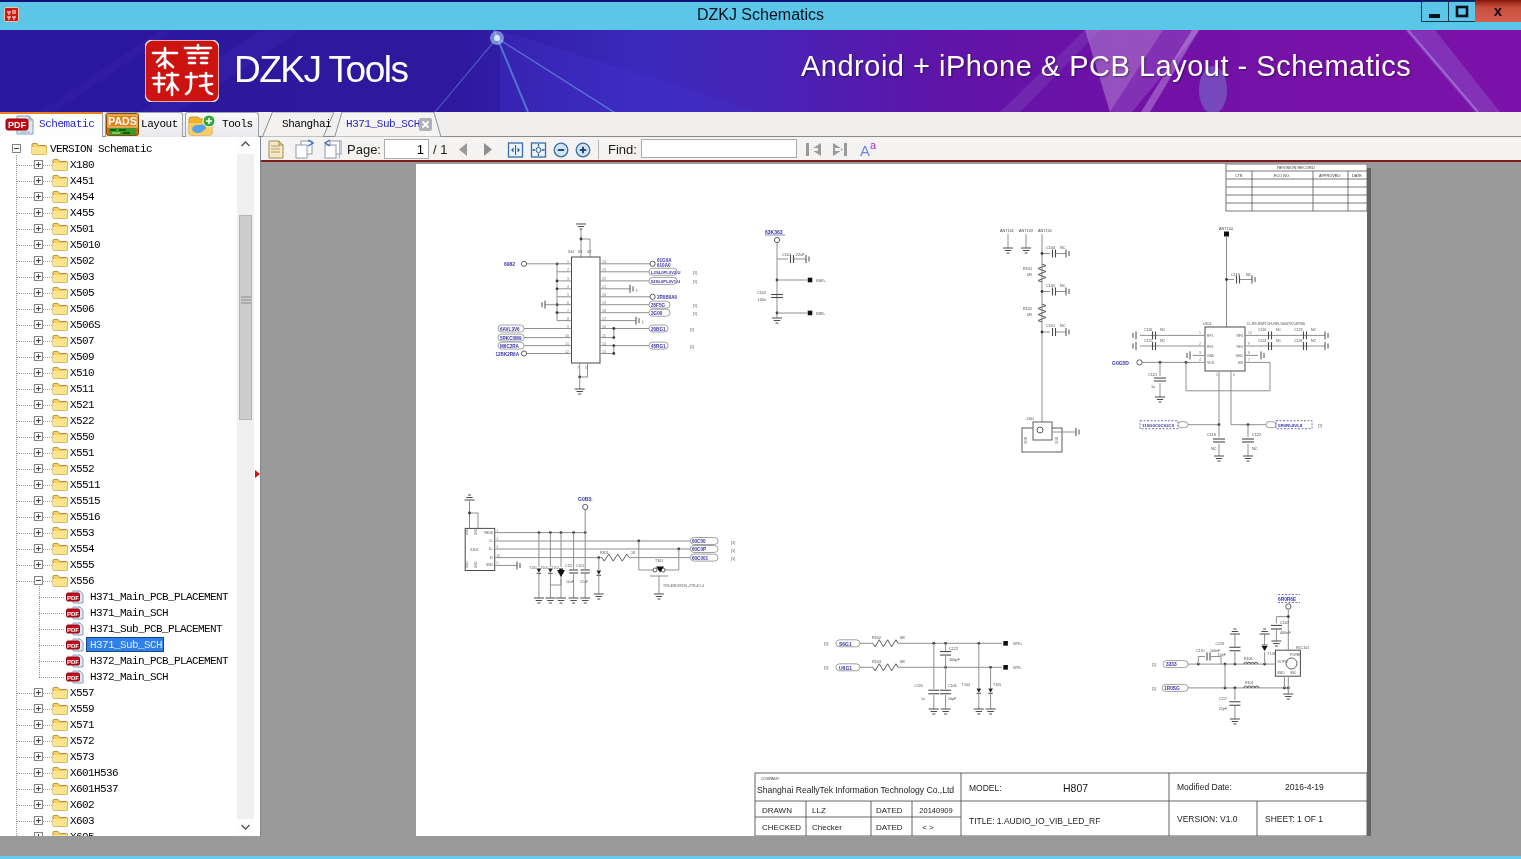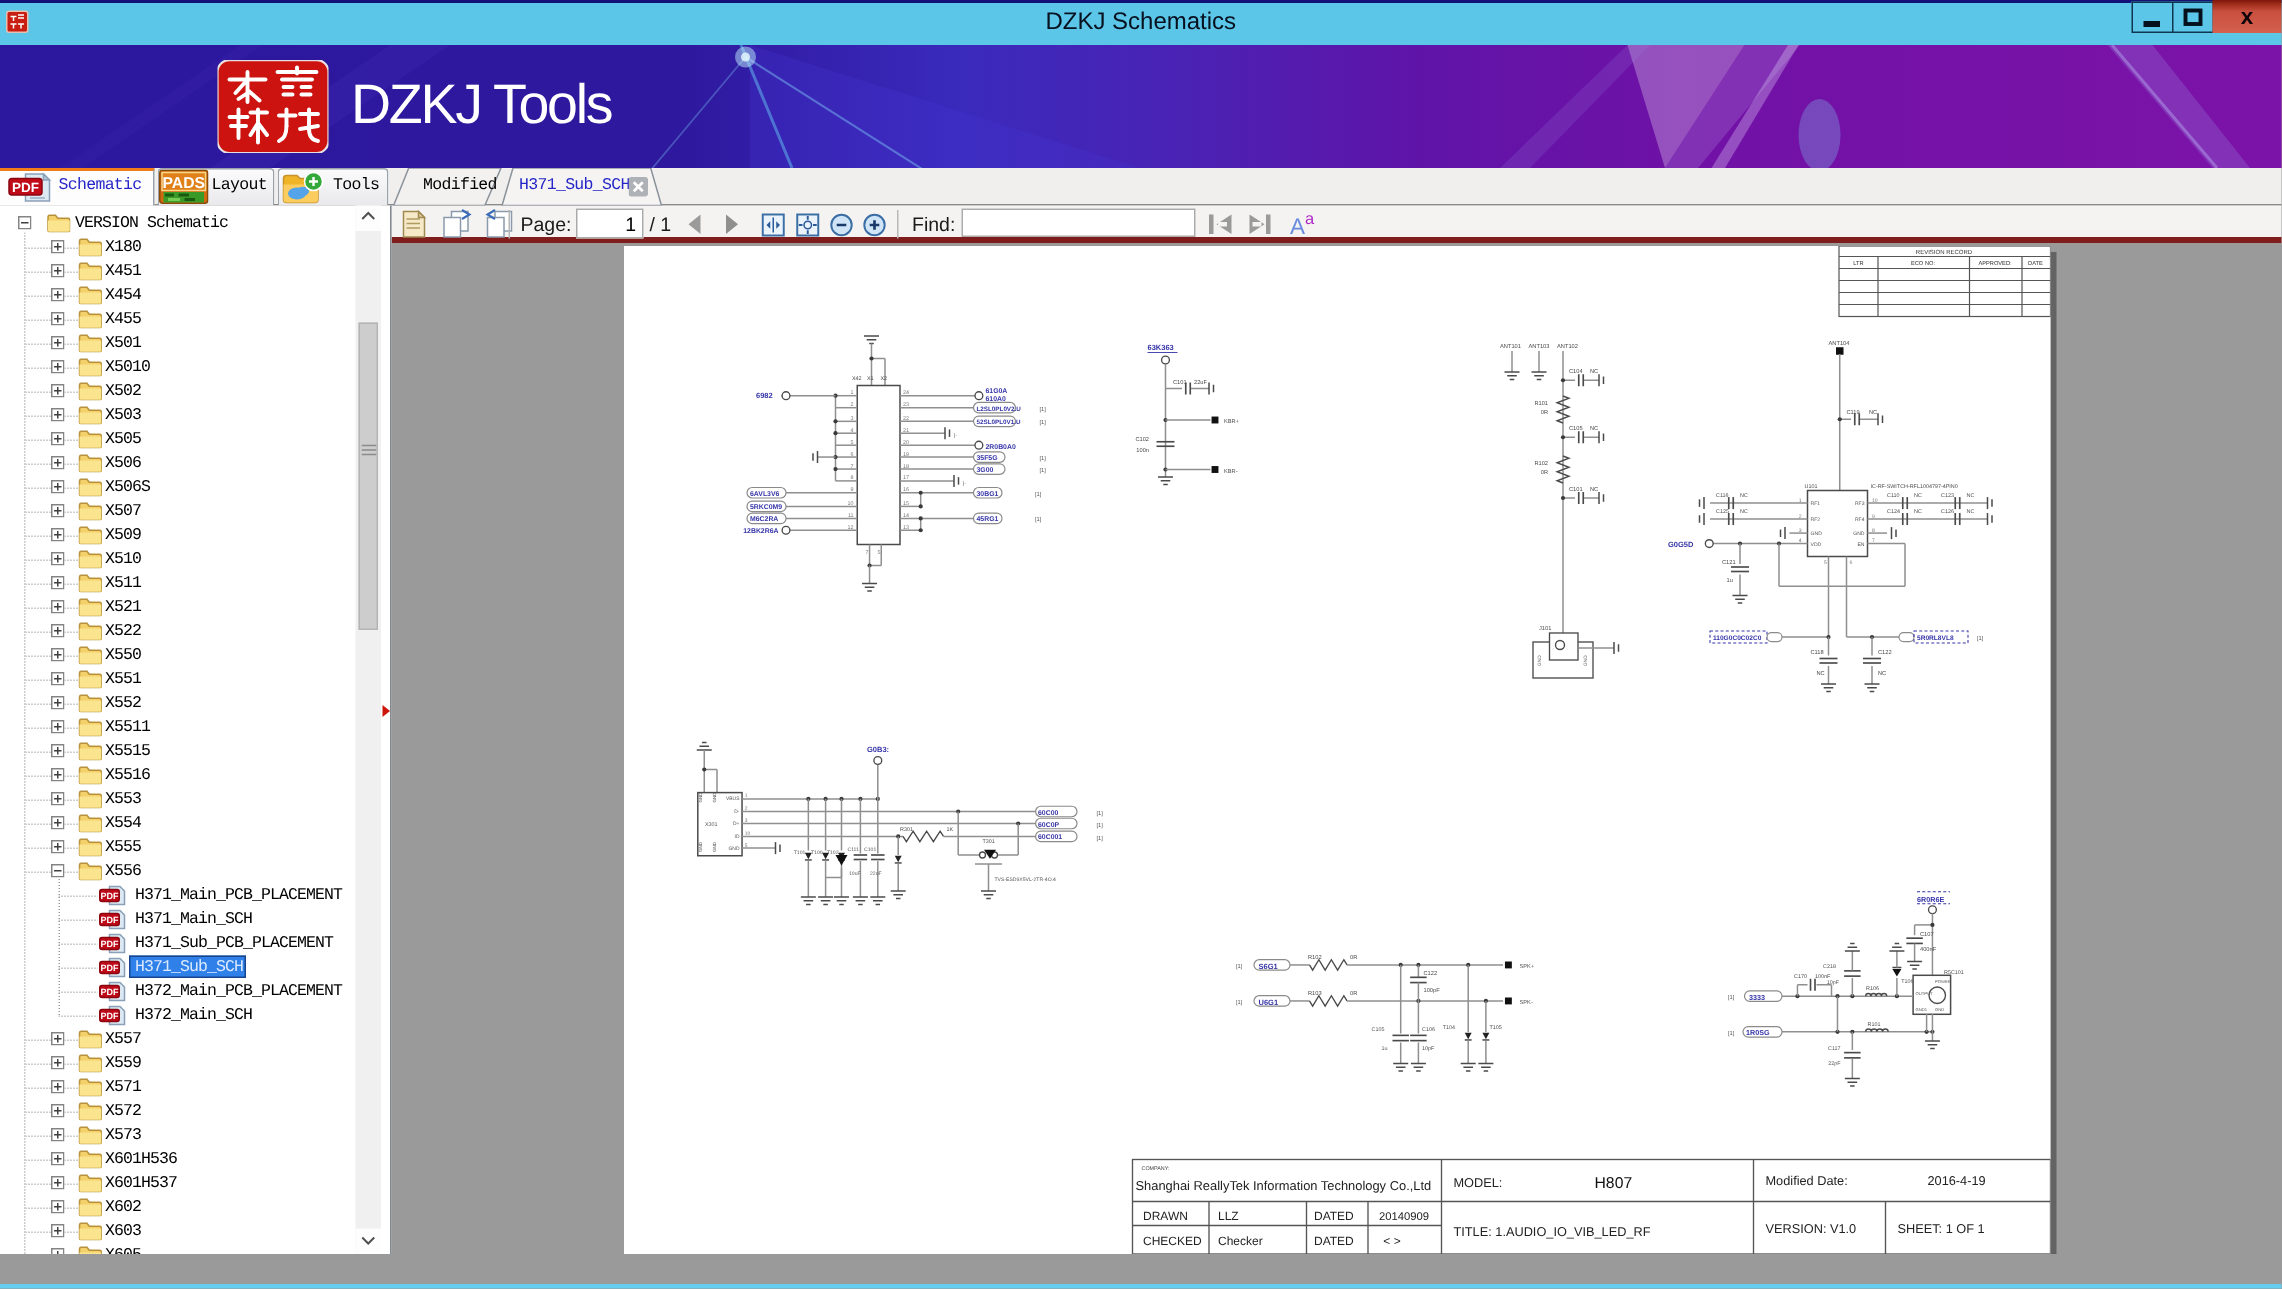--- a/index.html
+++ b/index.html
@@ -24,21 +24,21 @@
 
 #tree{left:0;top:137px;width:261px;height:699px;background:#fff;border-right:1px solid #828790;overflow:hidden}
 .tl{position:absolute;font-size:11px;letter-spacing:-0.6px;color:#000;font-family:"Liberation Mono",monospace;white-space:pre}
 .dotv{position:absolute;width:1px;background-image:linear-gradient(#9a9a9a 50%,transparent 50%);background-size:1px 2px}
 .doth{position:absolute;height:1px;background-image:linear-gradient(90deg,#9a9a9a 50%,transparent 50%);background-size:2px 1px}
 
 #sbar{left:237px;top:137px;width:17px;height:699px;background:#f0f0f0}
 .sbtn{left:237px;width:17px;height:17px;background:#fdfdfd;color:#505050;font-size:9px;text-align:center;line-height:17px}
 #sthumb{left:239px;width:13px;top:347px;height:205px;background:#cdcdcd;border:1px solid #b4b4b4}
 
-#tool{left:261px;top:137px;width:1260px;height:25px;background:#f4f3f1;border-bottom:4px solid #7f1d1d}
+#tool{left:261px;top:137px;width:1260px;height:25px;background:#f4f3f1;border-bottom:2px solid #7f1d1d}
 .tsep{position:absolute;top:3px;width:1px;height:19px;background:#b8b8b8}
 .tlabel{position:absolute;top:5px;font-size:13px;color:#1a1a1a}
 .tinput{position:absolute;background:#fff;border:1px solid #ababab}
 
 #canvas{left:261px;top:163px;width:1260px;height:673px;background:#9a9a9a}
 #page{position:absolute;left:155px;top:1px;width:951px;height:672px;background:#fff}
 #pshadow{position:absolute;left:1106px;top:5px;width:4px;height:668px;background:#636363}
 
 #status{left:0;top:836px;width:1521px;height:20px;background:#40709d;border-top:1px solid #2a4f73}
 #sleft{left:2px;top:3px;font-size:11px;letter-spacing:-0.5px;color:#04101c}
@@ -120,20 +120,21 @@
           <path d="M27 42 L22 50 M27 42 L33 50" fill="none"></path>
 <line x1="41" y1="37" x2="52" y2="37"></line>
           <line x1="46" y1="33" x2="46" y2="44"></line>
           <path d="M46 44 Q46 52 41 54" fill="none"></path>
 <line x1="55" y1="36" x2="67" y2="36"></line>
           <line x1="61" y1="33" x2="61" y2="46"></line>
           <path d="M55 46 L67 44 M61 46 Q61 53 67 54" fill="none"></path>
 </g>
       </svg>
 <div id="dzkj" class="abs">DZKJ Tools</div>
+<div id="slogan" class="abs">Android + iPhone &amp; PCB Layout - Schematics</div>
 </div>
     <div id="tabs" class="abs"></div>
     <div class="abs" style="left:0;top:112px;width:103px;height:25px;background:#fdfdfd;border-right:1px solid #9aa3ac;border-top:2px solid #f07d17;z-index:3"></div>
     <svg class="abs" style="left:5px;top:115px;z-index:4" width="30" height="21">
 <path d="M12 1 L24 1 L28 5 L28 19 L12 19 Z" fill="#dce8f2" stroke="#8aa0b8"></path>
 <path d="M24 1 L24 5 L28 5 Z" fill="#b8cede" stroke="#8aa0b8"></path>
 <rect x="1" y="4" width="22" height="11" rx="2" fill="#c00a18" stroke="#8a0410"></rect>
 <text x="12" y="13" text-anchor="middle" font-size="9" font-weight="bold" fill="#fff" font-family="Liberation Sans">PDF</text>
 <line x1="15" y1="17" x2="25" y2="17" stroke="#9ab0c4"></line>
     </svg>
@@ -157,21 +158,21 @@
 <ellipse cx="10" cy="15" rx="6" ry="4" fill="#55a3e8"></ellipse>
       <ellipse cx="14" cy="13.5" rx="4" ry="3" fill="#55a3e8"></ellipse>
 <circle cx="21" cy="7" r="6" fill="#35a83a" stroke="#fff" stroke-width="1"></circle>
 <path d="M21 4 L21 10 M18 7 L24 7" stroke="#fff" stroke-width="1.6"></path>
     </svg>
     <div class="abs tabtxt mono" style="left:222px;top:118px;z-index:4">Tools</div>
     <svg class="abs" style="left:248px;top:112px;z-index:2" width="210" height="25">
 <polygon points="14.4,25 24.5,0 86,0 75.2,25" fill="#f2f1f0" stroke="#8a929a"></polygon>
 <polygon points="86.7,25 94,0 185.8,0 193,25" fill="#f5f4f3" stroke="#8a929a"></polygon>
 </svg>
-    <div class="abs tabtxt mono" style="left:282px;top:118px;z-index:4">Modified</div>
+    <div class="abs tabtxt mono" style="left:282px;top:118px;z-index:4">Shanghai</div>
     <div class="abs tabtxt mono" style="left:346px;top:118px;color:#2525c8;z-index:4">H371_Sub_SCH</div>
     <svg class="abs" style="left:419px;top:118px;z-index:4" width="14" height="14">
 <rect x="0" y="0" width="13" height="13" rx="2" fill="#aeb2b6"></rect>
 <path d="M3.5 3.5 L9.5 9.5 M9.5 3.5 L3.5 9.5" stroke="#fff" stroke-width="1.8"></path>
     </svg>
     <div id="tool" class="abs">
       <svg class="abs" style="left:6px;top:2px" width="80" height="21">
 <path d="M2 2 L12 2 L16 6 L16 19 L2 19 Z" fill="#f5e9c8" stroke="#a08a50"></path>
 <path d="M12 2 L12 6 L16 6 Z" fill="#e0d0a0" stroke="#a08a50"></path>
 <line x1="4" y1="7" x2="13" y2="7" stroke="#b09a60"></line>

